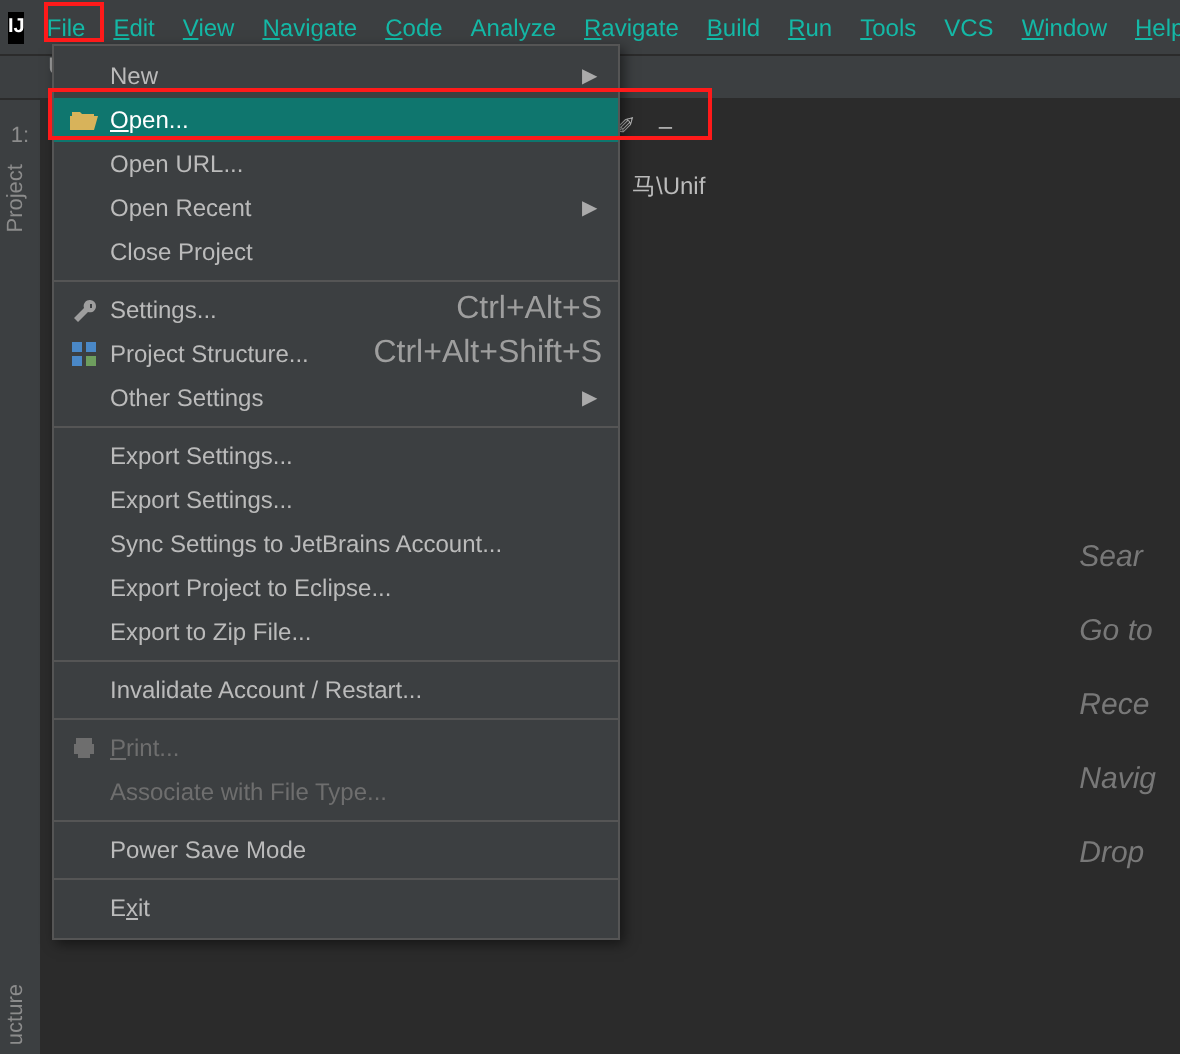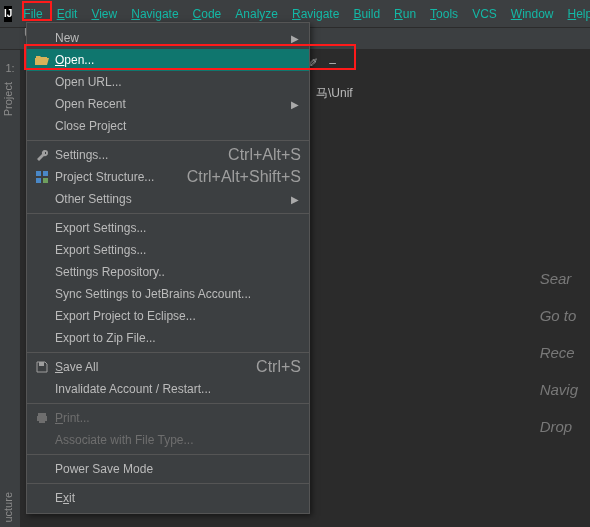--- a/index.html
+++ b/index.html
@@ -143,45 +143,31 @@
   <div class="dd-row">
       <span class="dd-ico"></span>
       <span class="dd-lbl">Export Settings...</span>
     </div>
   <div class="dd-row">
       <span class="dd-ico"></span>
       <span class="dd-lbl">Export Settings...</span>
     </div>
   <div class="dd-row">
       <span class="dd-ico"></span>
-      <span class="dd-lbl">Settings Repository..</span>
-    </div>
-  <div class="dd-row">
-      <span class="dd-ico"></span>
       <span class="dd-lbl">Sync Settings to JetBrains Account...</span>
     </div>
   <div class="dd-row">
       <span class="dd-ico"></span>
       <span class="dd-lbl">Export Project to Eclipse...</span>
     </div>
   <div class="dd-row">
       <span class="dd-ico"></span>
       <span class="dd-lbl">Export to Zip File...</span>
     </div>
   <div class="sep"></div>
-  <div class="dd-row">
-    <span class="dd-ico">
-      <svg width="12" height="12" viewBox="0 0 12 12">
-          <path d="M1 1h8l2 2v8H1z" fill="none" stroke="#9e9e9e"></path>
-          <rect x="3" y="1" width="5" height="4" fill="#9e9e9e"></rect>
-        </svg>
-    </span>
-    <span class="dd-lbl"><span class="ul">S</span><span>ave All</span></span>
-      <span class="dd-sc">Ctrl+S</span>
-  </div>
   <div class="dd-row">
       <span class="dd-ico"></span>
       <span class="dd-lbl">Invalidate Account / Restart...</span>
     </div>
   <div class="sep"></div>
   <div class="dd-row dis">
     <span class="dd-ico">
       <svg width="12" height="12" viewBox="0 0 12 12">
           <rect x="2" y="1" width="8" height="3" fill="#6e6e6e"></rect>
           <rect x="1" y="4" width="10" height="5" fill="#6e6e6e"></rect>

